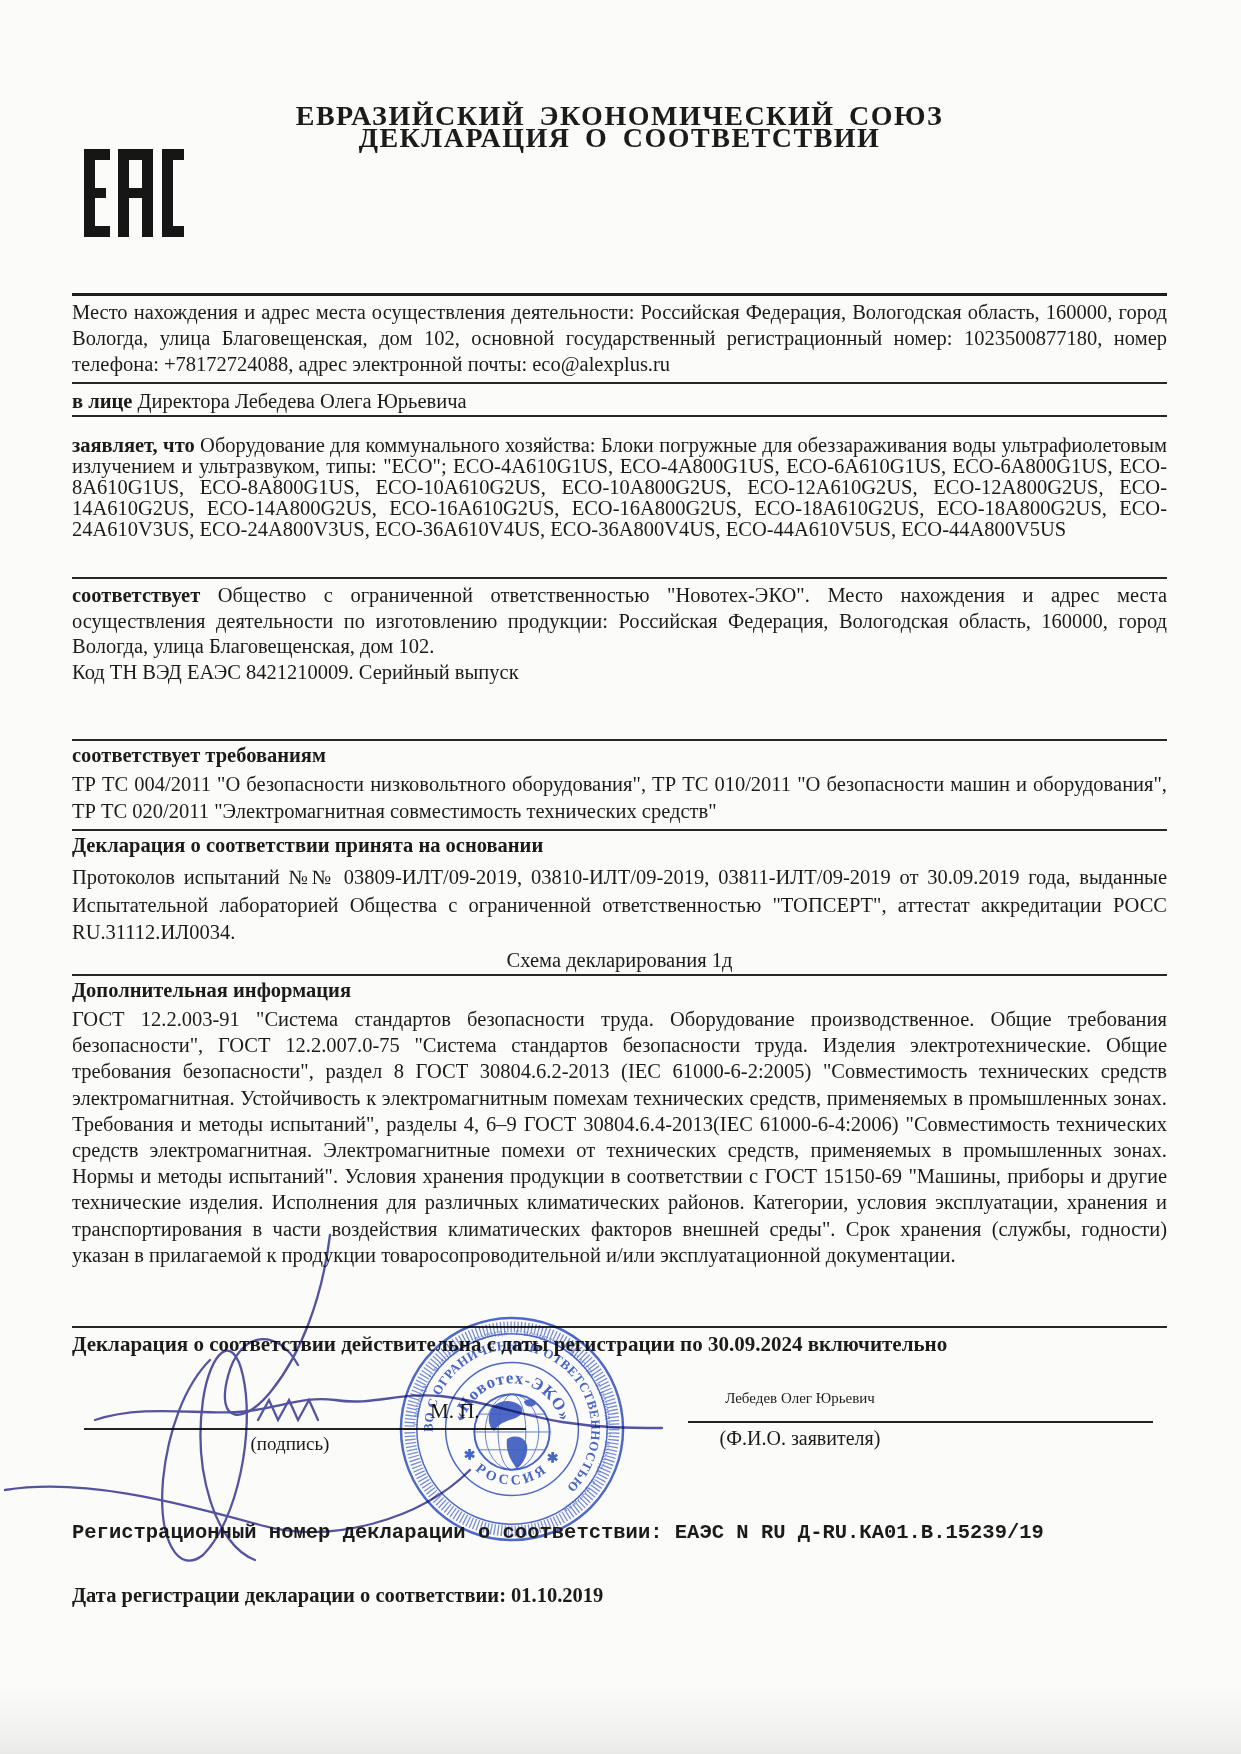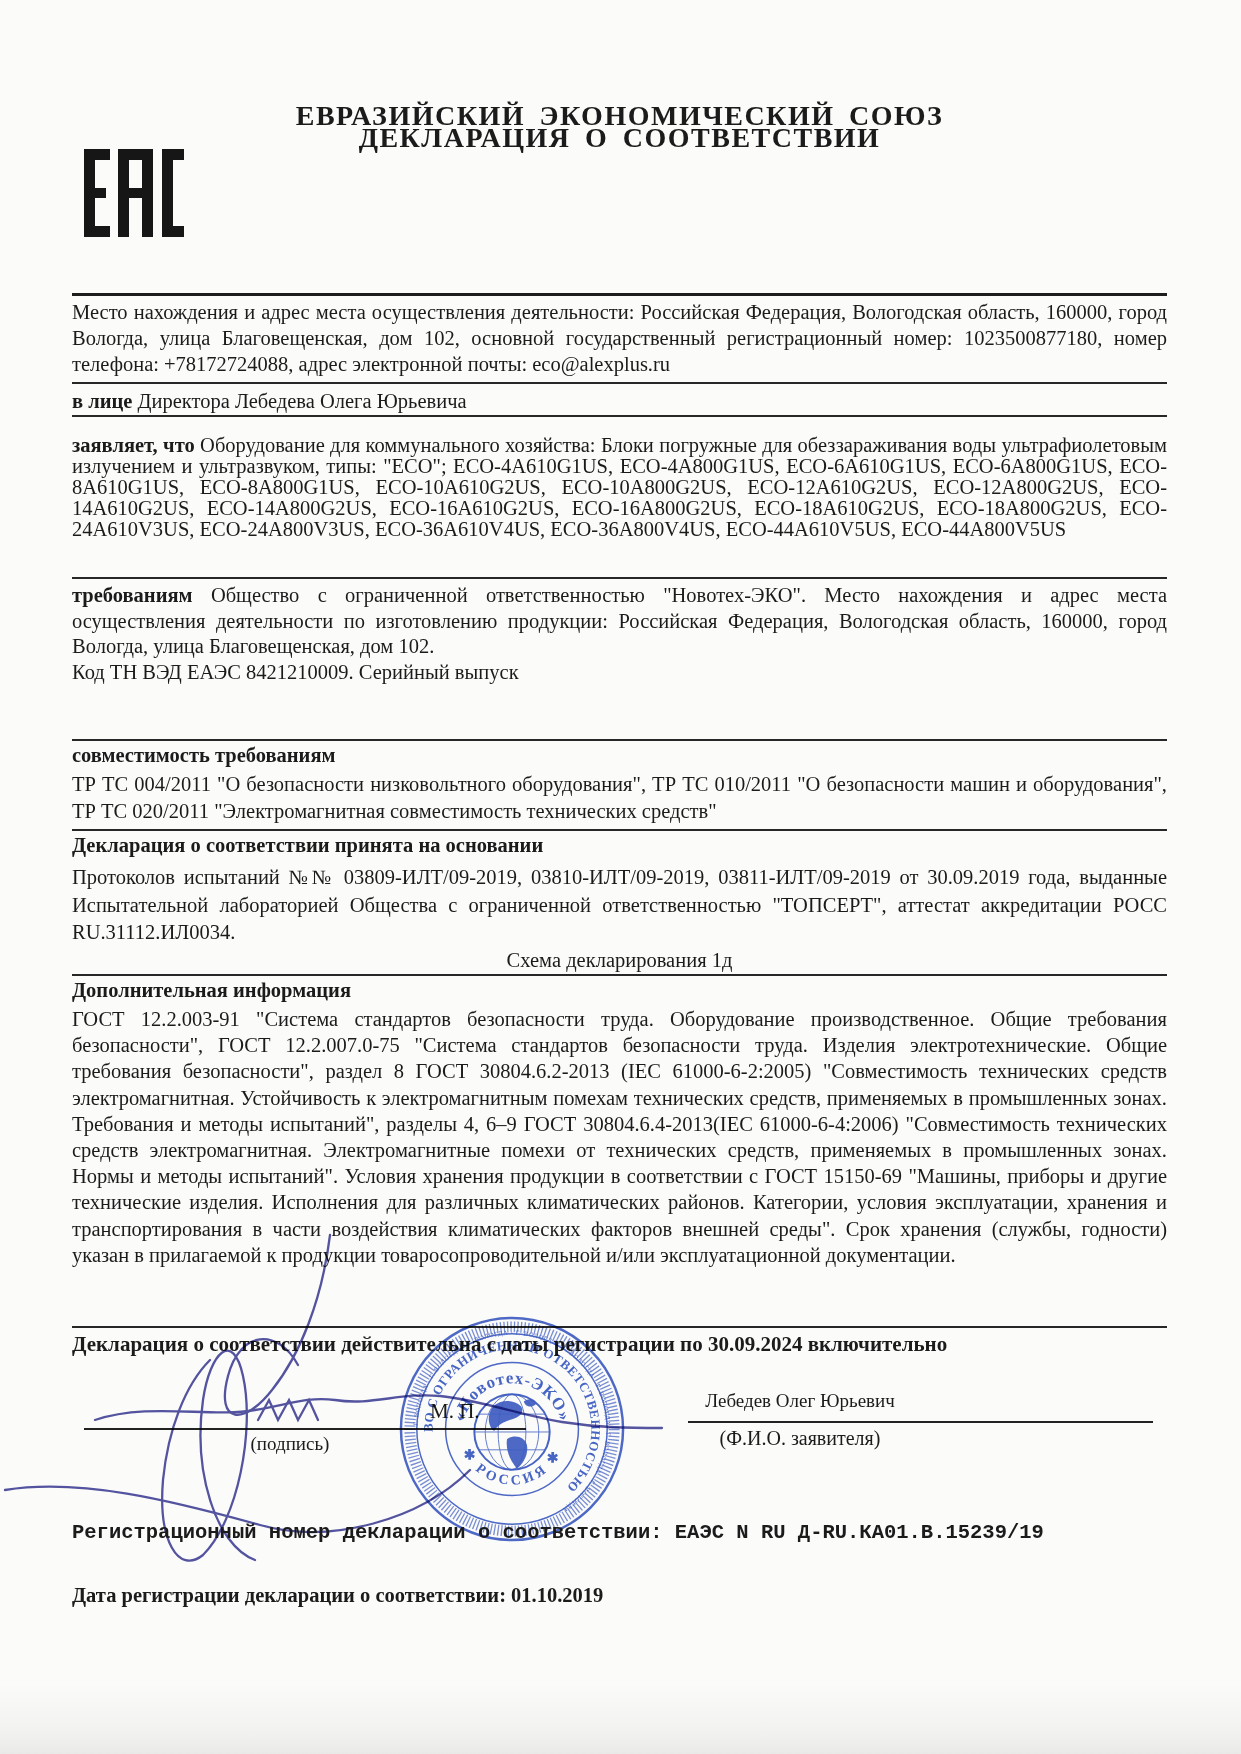--- a/index.html
+++ b/index.html
@@ -68,46 +68,46 @@
   </div>
   <div class="b rule" style="top:415px;"></div>
 
   <div class="b body-text just" style="top:435px;line-height:21px;">
     <b>заявляет, что</b>
     <span>Оборудование для коммунального хозяйства: Блоки погружные для обеззараживания воды ультрафиолетовым излучением и ультразвуком, типы: "ECO"; ECO-4A610G1US, ECO-4A800G1US, ECO-6A610G1US, ECO-6A800G1US, ECO-8A610G1US, ECO-8A800G1US, ECO-10A610G2US, ECO-10A800G2US, ECO-12A610G2US, ECO-12A800G2US, ECO-14A610G2US, ECO-14A800G2US, ECO-16A610G2US, ECO-16A800G2US, ECO-18A610G2US, ECO-18A800G2US, ECO-24A610V3US, ECO-24A800V3US, ECO-36A610V4US, ECO-36A800V4US, ECO-44A610V5US, ECO-44A800V5US</span>
   </div>
   <div class="b rule" style="top:577px;"></div>
 
   <div class="b body-text just" style="top:583px;line-height:25.5px;">
-    <p><b>требованиям</b> <span>Общество с ограниченной ответственностью "Новотех-ЭКО". Место нахождения и адрес места осуществления деятельности по изготовлению продукции: Российская Федерация, Вологодская область, 160000, город Вологда, улица Благовещенская, дом 102.</span></p>
+    <p><b>соответствует</b> <span>Общество с ограниченной ответственностью "Новотех-ЭКО". Место нахождения и адрес места осуществления деятельности по изготовлению продукции: Российская Федерация, Вологодская область, 160000, город Вологда, улица Благовещенская, дом 102.</span></p>
     <p>Код ТН ВЭД ЕАЭС 8421210009. Серийный выпуск</p>
   </div>
   <div class="b rule" style="top:739px;"></div>
 
-  <div class="b bold-line" style="top:744px;">совместимость требованиям</div>
+  <div class="b bold-line" style="top:744px;">соответствует требованиям</div>
   <div class="b body-text just" style="top:771px;line-height:27px;">ТР ТС 004/2011 "О безопасности низковольтного оборудования", ТР ТС 010/2011 "О безопасности машин и оборудования", ТР ТС 020/2011 "Электромагнитная совместимость технических средств"</div>
   <div class="b rule" style="top:829px;"></div>
 
   <div class="b bold-line" style="top:834px;">Декларация о соответствии принята на основании</div>
   <div class="b body-text just" style="top:864px;line-height:27.5px;">
     <p>Протоколов испытаний №№ 03809-ИЛТ/09-2019, 03810-ИЛТ/09-2019, 03811-ИЛТ/09-2019 от 30.09.2019 года, выданные Испытательной лабораторией Общества с ограниченной ответственностью "ТОПСЕРТ", аттестат аккредитации РОСС RU.31112.ИЛ0034.</p>
     <p style="text-align:center;">Схема декларирования 1д</p>
   </div>
   <div class="b rule" style="top:974px;"></div>
 
   <div class="b bold-line" style="top:979px;">Дополнительная информация</div>
   <div class="b body-text just" style="top:1006px;line-height:26.2px;">ГОСТ 12.2.003-91 "Система стандартов безопасности труда. Оборудование производственное. Общие требования безопасности", ГОСТ 12.2.007.0-75 "Система стандартов безопасности труда. Изделия электротехнические. Общие требования безопасности", раздел 8 ГОСТ 30804.6.2-2013 (IEC 61000-6-2:2005) "Совместимость технических средств электромагнитная. Устойчивость к электромагнитным помехам технических средств, применяемых в промышленных зонах. Требования и методы испытаний", разделы 4, 6–9 ГОСТ 30804.6.4-2013(IEC 61000-6-4:2006) "Совместимость технических средств электромагнитная. Электромагнитные помехи от технических средств, применяемых в промышленных зонах. Нормы и методы испытаний". Условия хранения продукции в соответствии с ГОСТ 15150-69 "Машины, приборы и другие технические изделия. Исполнения для различных климатических районов. Категории, условия эксплуатации, хранения и транспортирования в части воздействия климатических факторов внешней среды". Срок хранения (службы, годности) указан в прилагаемой к продукции товаросопроводительной и/или эксплуатационной документации.</div>
   <div class="b rule" style="top:1326px;"></div>
 
   <div class="b bold-line" style="top:1332px;font-size:21px;">Декларация о соответствии действительна с даты регистрации по 30.09.2024 включительно</div>
 
   <div class="ov" style="left:430px;top:1399px;font-size:21px;">М. П.</div>
   <div class="ov sig-line" style="left:84px;top:1428px;width:442px;"></div>
   <div class="ov caption center" style="left:160px;top:1433px;width:260px;">(подпись)</div>
-  <div class="ov center" style="left:600px;top:1390px;width:400px;font-size:19px;">Лебедев Олег Юрьевич</div>
+  <div class="ov center" style="left:600px;top:1390px;width:400px;font-size:15px;">Лебедев Олег Юрьевич</div>
   <div class="ov sig-line" style="left:688px;top:1421px;width:465px;"></div>
   <div class="ov caption center" style="left:600px;top:1427px;width:400px;font-size:20px;">(Ф.И.О. заявителя)</div>
 
   <div class="ov blend" style="left:0;top:1180px;">
     <svg width="700" height="420" viewBox="0 0 700 420">
       <g fill="none" stroke="#3d3d96" stroke-width="2.3" stroke-linecap="round" opacity="0.88">
         <path d="M330,55 C322,120 300,175 272,210 C245,245 215,245 228,196 C240,150 278,148 298,185"></path>
         <path d="M255,380 C215,365 193,290 203,220 C210,172 233,150 243,196 C255,250 238,340 203,375 C178,395 158,360 163,300 C168,250 185,205 210,180"></path>
         <path d="M95,240 C150,222 210,238 255,230 C285,226 305,216 335,220 C372,226 400,212 440,216 C480,220 520,235 562,242 C600,248 630,248 662,248"></path>
         <path d="M5,310 C80,298 170,320 260,345 C330,365 420,340 470,290"></path>

